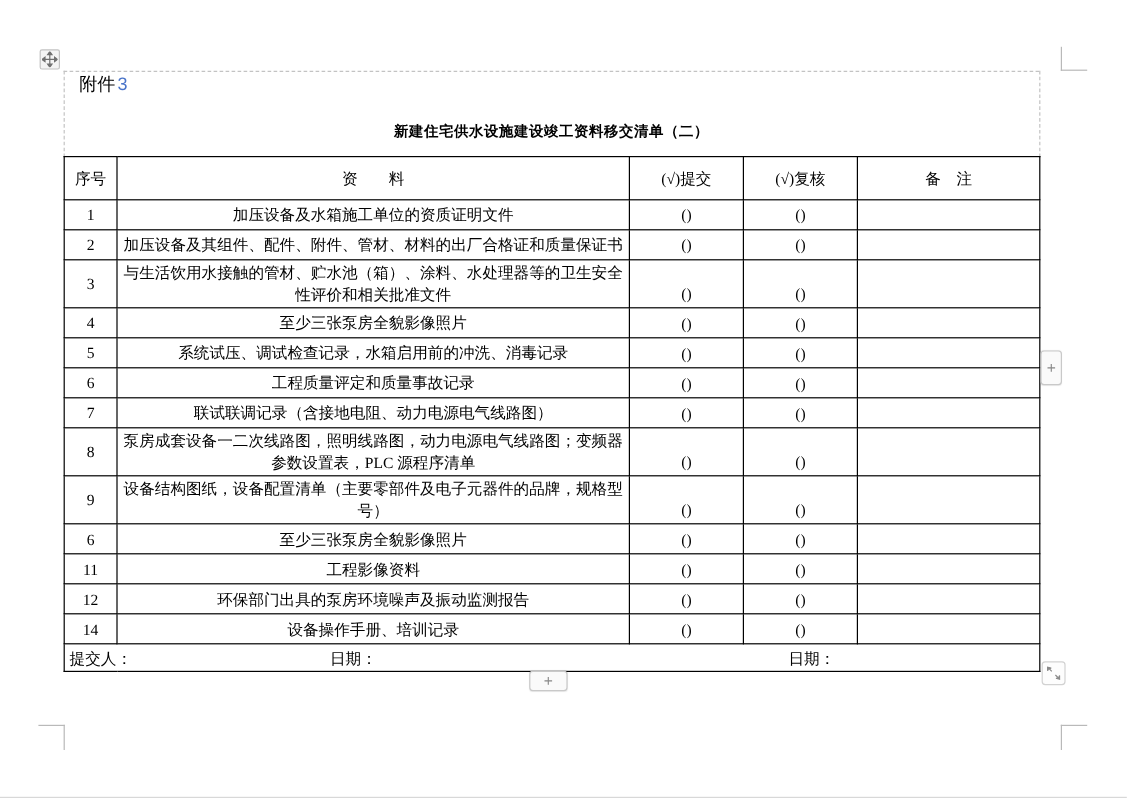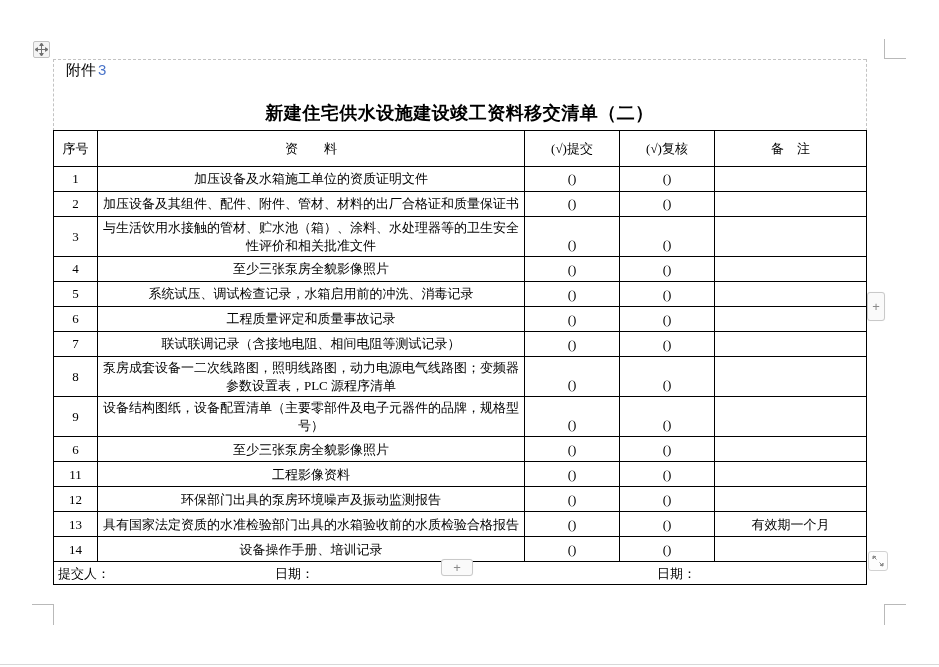--- a/index.html
+++ b/index.html
@@ -39,21 +39,21 @@
   .resize-handle{
     position:absolute;left:868px;top:551px;width:20px;height:20px;
     border:1px solid #d2d2d2;background:#fdfdfd;border-radius:3px;
     display:flex;align-items:center;justify-content:center;box-sizing:border-box;cursor:nwse-resize;
   }
   
   .attachment{position:absolute;left:66px;top:61px;font-size:15px;}
   .attachment .num{color:#4a74c9;padding-left:2px;font-family:"Liberation Sans","DejaVu Sans",sans-serif;}
   .doc-title{
     position:absolute;left:53px;top:101px;width:813px;text-align:center;
-    font-size:18px;font-weight:bold;letter-spacing:.5px;
+    font-size:12px;font-weight:bold;letter-spacing:.5px;
   }
   table.checklist{
     position:absolute;left:53px;top:130px;width:813px;
     border-collapse:collapse;table-layout:fixed;
   }
   .checklist th,.checklist td{
     border:1px solid #000;font-size:13px;font-weight:normal;
     text-align:center;padding:2px 4px;line-height:1.35;box-sizing:border-box;
     overflow:hidden;
   }
@@ -163,21 +163,21 @@
   <tr>
     <td>6</td>
     <td>工程质量评定和质量事故记录</td>
     <td class="check">()</td>
     <td class="check">()</td>
     <td></td>
   </tr>
 
   <tr>
     <td>7</td>
-    <td>联试联调记录（含接地电阻、相间电阻等测试记录）</td>
+    <td>联试联调记录（含接地电阻、动力电源电气线路图）</td>
     <td class="check">()</td>
     <td class="check">()</td>
     <td></td>
   </tr>
 
   <tr>
     <td>8</td>
     <td>泵房成套设备一二次线路图，照明线路图，动力电源电气线路图；变频器参数设置表，PLC 源程序清单</td>
     <td class="check">()</td>
     <td class="check">()</td>
@@ -209,27 +209,20 @@
   </tr>
 
   <tr>
     <td>12</td>
     <td>环保部门出具的泵房环境噪声及振动监测报告</td>
     <td class="check">()</td>
     <td class="check">()</td>
     <td></td>
   </tr>
 
-  <tr>
-    <td>13</td>
-    <td>具有国家法定资质的水准检验部门出具的水箱验收前的水质检验合格报告</td>
-    <td class="check">()</td>
-    <td class="check">()</td>
-    <td>有效期一个月</td>
-  </tr>
 
   <tr>
     <td>14</td>
     <td>设备操作手册、培训记录</td>
     <td class="check">()</td>
     <td class="check">()</td>
     <td></td>
   </tr>
 </tbody>
   <tfoot>

